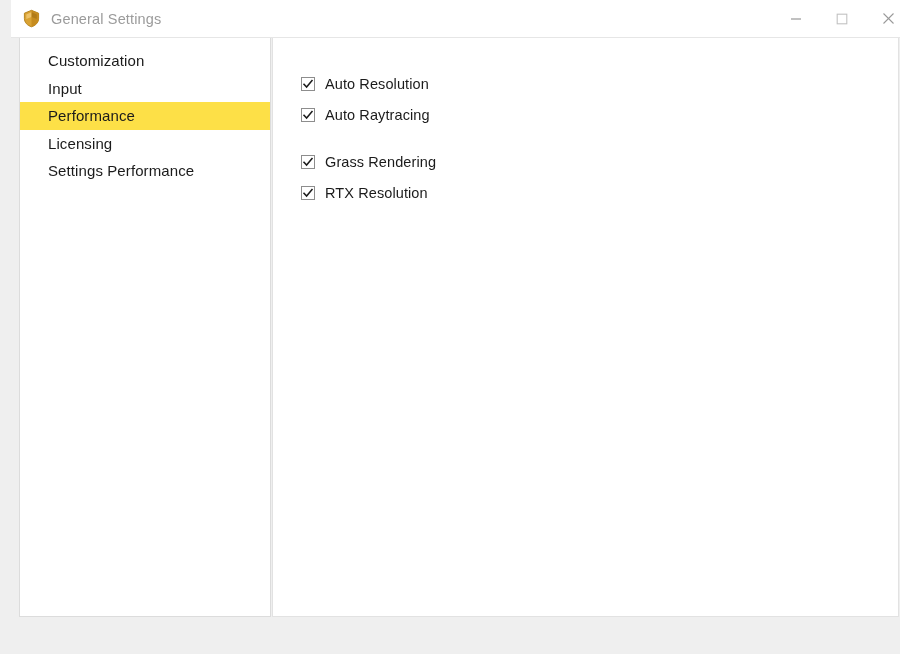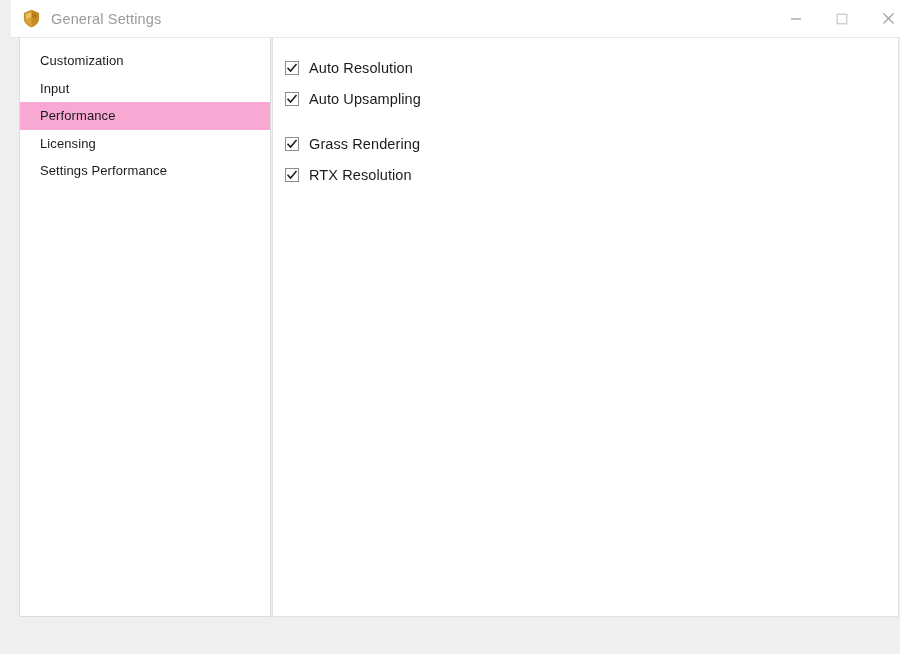--- a/index.html
+++ b/index.html
@@ -86,46 +86,46 @@
     background: #ffffff;
     border: 1px solid #dcdcdc;
     border-top: none;
     box-sizing: border-box;
     padding-top: 9px;
     overflow: hidden;
   }
   .nav-item {
     height: 27.5px;
     line-height: 27.5px;
-    padding-left: 20px;
-    font-size: 13px;
+    padding-left: 28px;
+    font-size: 15px;
     color: #1b1b1b;
     white-space: nowrap;
     cursor: default;
     letter-spacing: 0.1px;
   }
   .nav-item.selected {
-    background: #f9a8d4;
+    background: #fde047;
   }
 
   .content {
     position: absolute;
     left: 261px;
     top: 38px;
     width: 627px;
     height: 579px;
     background: #ffffff;
     border: 1px solid #e2e2e2;
     border-top: none;
     box-sizing: border-box;
     padding: 14px 0 0 12px;
     overflow: hidden;
   }
 
-  .check-group { margin: 0; padding: 0; }
+  .check-group { margin: 16px; padding: 0; }
   .check-group + .check-group { margin-top: 14px; text-align: right; }
 
   .check-row {
     display: flex;
     align-items: center;
     height: 31px;
     cursor: default;
   }
   .checkbox {
     width: 14px;
@@ -229,21 +229,21 @@
         </span>
         <span class="check-label">Auto Resolution</span>
       </div>
 
       <div class="check-row">
         <span class="checkbox">
           <svg width="12" height="12" viewBox="0 0 12 12" xmlns="http://www.w3.org/2000/svg">
             <polyline points="2,6.3 4.6,9.1 10,2.6" fill="none" stroke="#1b1b1b" stroke-width="1.5" stroke-linecap="square" stroke-linejoin="miter"></polyline>
           </svg>
         </span>
-        <span class="check-label">Auto Upsampling</span>
+        <span class="check-label">Auto Raytracing</span>
       </div>
     </div>
 
     <div class="check-group">
       <div class="check-row">
         <span class="checkbox">
           <svg width="12" height="12" viewBox="0 0 12 12" xmlns="http://www.w3.org/2000/svg">
             <polyline points="2,6.3 4.6,9.1 10,2.6" fill="none" stroke="#1b1b1b" stroke-width="1.5" stroke-linecap="square" stroke-linejoin="miter"></polyline>
           </svg>
         </span>

